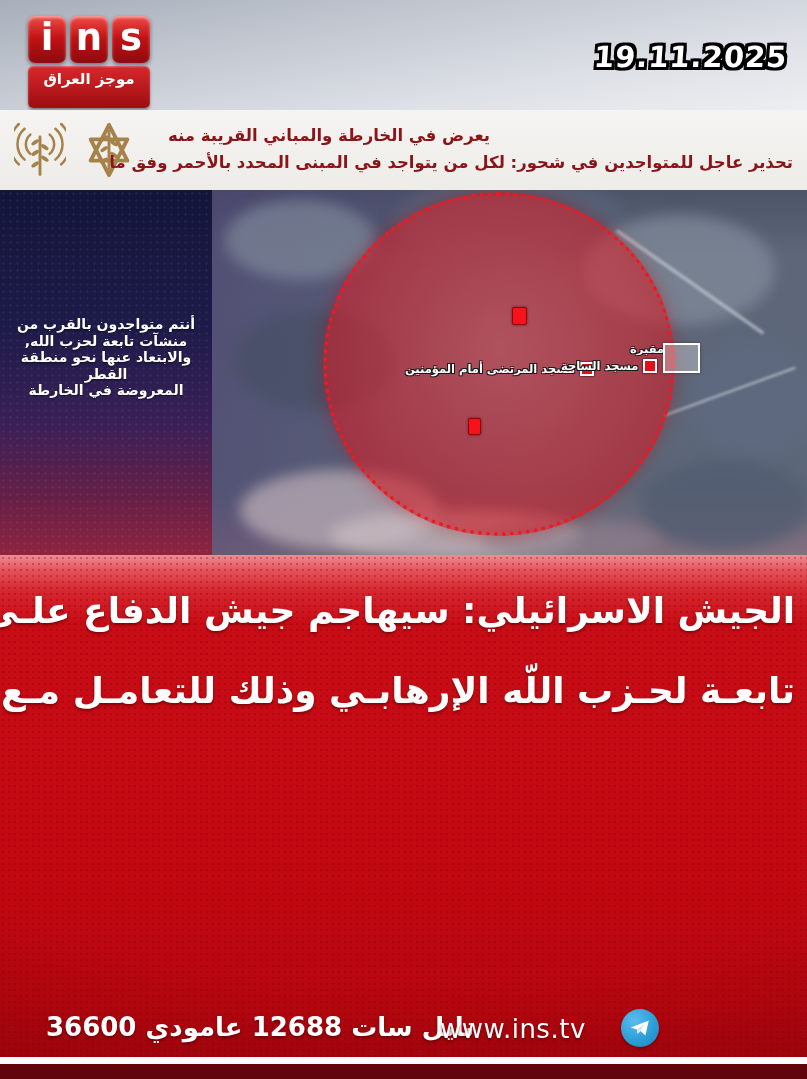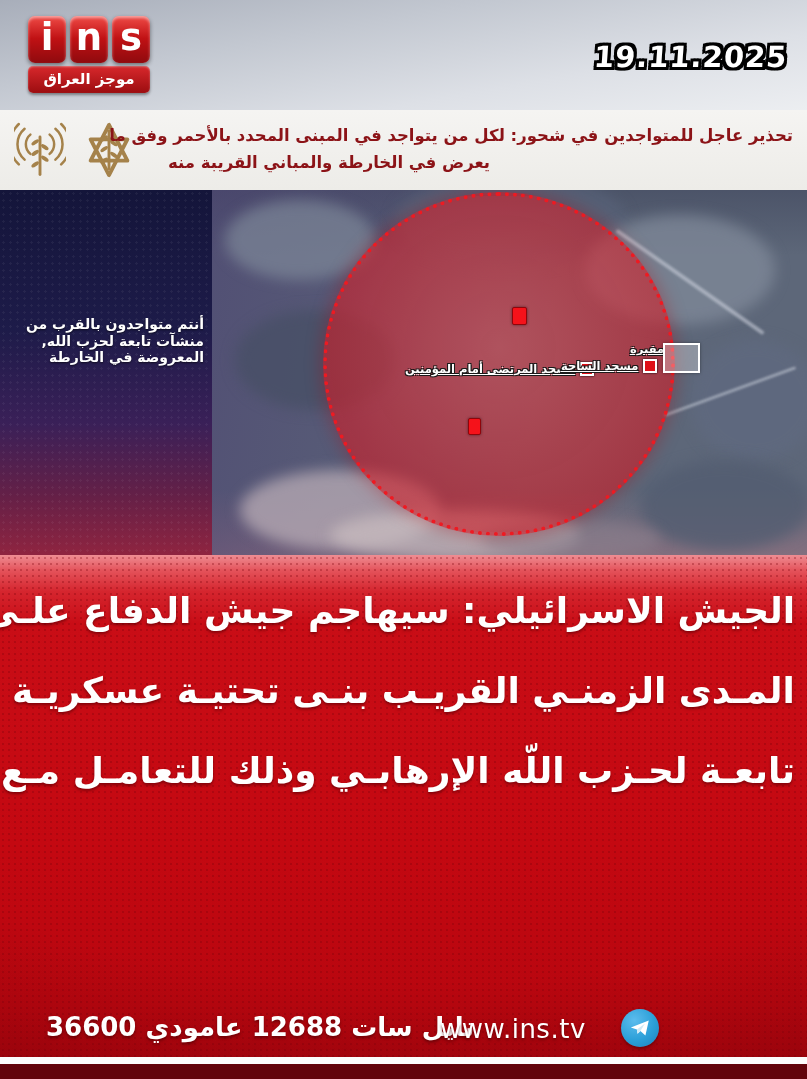--- a/index.html
+++ b/index.html
@@ -17,21 +17,21 @@
   }
   .logo{left:28px;top:16px;}
   .logo-tiles{display:flex;gap:4px;}
   .logo-tile{
     width:38px;height:47px;border-radius:7px;
     background:linear-gradient(180deg,#ef4b46 0%,#c01114 48%,#8f0a0e 100%);
     box-shadow:inset 0 2px 3px rgba(255,255,255,.5),0 2px 4px rgba(0,0,0,.45);
     color:#fff;font-weight:bold;font-size:37px;line-height:44px;text-align:center;
   }
   .logo-tagline{
-    margin-top:3px;width:122px;height:27px;border-radius:5px;
+    margin-top:3px;width:122px;height:42px;border-radius:5px;
     background:linear-gradient(180deg,#d8282c 0%,#9c0d10 100%);
     box-shadow:inset 0 1px 2px rgba(255,255,255,.4),0 2px 3px rgba(0,0,0,.4);
     color:#fff;font-weight:bold;font-size:15px;line-height:27px;text-align:center;direction:rtl;
   }
   .date{
     right:20px;top:40px;color:#fff;font-weight:bold;font-size:29px;letter-spacing:1px;
     transform:skewX(-4deg);
     text-shadow:-3px -3px 0 #000,3px -3px 0 #000,-3px 3px 0 #000,3px 3px 0 #000,
                  0 -3px 0 #000,0 3px 0 #000,-3px 0 0 #000,3px 0 0 #000;
   }
@@ -59,47 +59,46 @@
     left:323px;top:2px;width:344px;height:336px;border-radius:50%;
     border:4px dotted #ee1a22;
     background:radial-gradient(circle at 50% 45%,rgba(227,72,78,.62) 0%,rgba(206,24,34,.60) 75%);
     box-shadow:0 0 18px rgba(180,0,10,.35);
   }
   .target-sq{background:#f5121a;border:1px solid #90040a;border-radius:2px;box-shadow:0 0 3px rgba(0,0,0,.5);}
   .map-label{display:flex;align-items:center;gap:5px;white-space:nowrap;}
   .map-label .txt{
     color:#fff;font-weight:bold;font-size:11.5px;direction:rtl;
     text-shadow:-1px -1px 0 #1a1a1a,1px -1px 0 #1a1a1a,-1px 1px 0 #1a1a1a,1px 1px 0 #1a1a1a;
-    text-decoration:underline;
   }
   .marker-sq{width:10px;height:10px;background:#df1018;border:2px solid #fff;box-shadow:0 0 2px #000;}
   .cem-box{left:663px;top:153px;width:33px;height:26px;border:2px solid #fff;background:rgba(255,255,255,.30);box-shadow:0 0 3px rgba(0,0,0,.4);}
   .sidebar{
     left:0;top:0;width:212px;height:365px;
     background:
       radial-gradient(rgba(255,255,255,.05) 1px,rgba(0,0,0,0) 1.4px),
       linear-gradient(180deg,#14153a 0%,#1d1b49 38%,#3a2058 64%,#652047 84%,#8f2440 100%);
     background-size:7px 7px,100% 100%;
   }
   .sidebar-text{
-    left:8px;right:8px;top:126px;direction:rtl;color:#fff;
+    left:8px;right:8px;top:126px;direction:rtl;text-align:center;color:#fff;
     font-weight:bold;font-size:14px;line-height:16.5px;
     text-shadow:0 1px 2px rgba(0,0,0,.6);
   }
 
   
   .body-red{
     left:0;top:555px;width:807px;height:524px;
     background:
       radial-gradient(rgba(120,0,10,.30) 1px,rgba(0,0,0,0) 1.5px),
       radial-gradient(130% 85% at 50% 35%,rgba(0,0,0,0) 55%,rgba(90,0,6,.40) 100%),
       linear-gradient(180deg,#ef8d93 0%,#e4525a 3%,#d5252e 7%,#c90d16 13%,#c40811 55%,#b8060f 86%,#aa040d 100%);
     background-size:6px 6px,100% 100%,100% 100%;
   }
-  .headline{left:12px;right:12px;top:16px;text-align:left;direction:rtl;}
+  .headline{left:12px;right:12px;top:16px;text-align:center;direction:rtl;}
   .h-line{
     height:80px;line-height:80px;color:#fff;font-weight:bold;font-size:36px;white-space:nowrap;
     text-shadow:0 2px 3px rgba(95,0,6,.65);
   }
   .footer-sat{left:46px;top:457px;color:#fff;font-weight:bold;font-size:26px;direction:rtl;white-space:nowrap;text-shadow:0 2px 3px rgba(70,0,4,.6);}
   .footer-web{left:440px;top:459px;color:#fff;font-weight:normal;font-size:26px;letter-spacing:.5px;text-shadow:0 2px 3px rgba(70,0,4,.6);}
   .tg-circle{
     left:621px;top:454px;width:38px;height:38px;border-radius:50%;
     background:radial-gradient(circle at 35% 30%,#5cbced 0%,#2b9fd8 55%,#1b82bd 100%);
     display:flex;align-items:center;justify-content:center;
@@ -159,22 +158,22 @@
             <ellipse cx="27" cy="18" rx="4.5" ry="2" transform="rotate(-35 27 18)"></ellipse>
             <ellipse cx="37" cy="23" rx="4.5" ry="2" transform="rotate(35 37 23)"></ellipse>
             <ellipse cx="27" cy="29" rx="4.5" ry="2" transform="rotate(-35 27 29)"></ellipse>
             <ellipse cx="37" cy="35" rx="4.5" ry="2" transform="rotate(35 37 35)"></ellipse>
             <ellipse cx="27" cy="41" rx="4.5" ry="2" transform="rotate(-35 27 41)"></ellipse>
           </g>
         </svg>
       </span>
     </div>
     <div class="abs warn-text">
+      <div class="warn-line">يعرض في الخارطة والمباني القريبة منه</div>
       <div class="warn-line">تحذير عاجل للمتواجدين في شحور: لكل من يتواجد في المبنى المحدد بالأحمر وفق ما</div>
-      <div class="warn-line">يعرض في الخارطة والمباني القريبة منه</div>
     </div>
   </div>
 
   <div class="abs map">
     <div class="abs sat"></div>
 
     <div class="blob" style="left:225px;top:10px;width:150px;height:80px;background:rgba(125,135,152,.7);"></div>
     <div class="blob" style="left:395px;top:-15px;width:230px;height:90px;background:rgba(88,98,120,.8);"></div>
     <div class="blob" style="left:585px;top:25px;width:190px;height:110px;background:rgba(128,138,153,.75);"></div>
     <div class="blob" style="left:690px;top:150px;width:130px;height:120px;background:rgba(96,106,128,.7);"></div>
@@ -201,29 +200,29 @@
     </div>
     <div class="abs map-label" style="left:630px;top:152px;">
       <span class="txt">مقبرة</span>
     </div>
     <div class="abs cem-box"></div>
 
     <div class="abs sidebar">
       <div class="abs sidebar-text">
         <div>أنتم متواجدون بالقرب من</div>
         <div>منشآت تابعة لحزب الله,</div>
+        <div>والابتعاد عنها نحو منطقة القطر</div>
         <div>المعروضة في الخارطة</div>
       </div>
     </div>
   </div>
 
   <div class="abs body-red">
     <div class="abs headline">
       <div class="h-line">الجيش الاسرائيلي: سيهاجم جيش الدفاع علـى</div>
-      <div class="h-line">المـدى الزمنـي القريـب بنـى تحتيـة عسكريـة</div>
       <div class="h-line">تابعـة لحـزب اللّه الإرهابـي وذلك للتعامـل مـع</div>
     </div>
 
     <div class="abs footer-sat">نايل سات 12688 عامودي 36600</div>
     <div class="abs footer-web">www.ins.tv</div>
     <div class="abs tg-circle">
       <svg width="20" height="18" viewBox="0 0 24 20">
         <path d="M1 9.5 L22.5 1 L18.5 19 L12.5 13.5 L9 17 L8.3 11.8 Z" fill="#ffffff"></path>
         <path d="M8.3 11.8 L18 4.5 L12.5 13.5 L9 17 Z" fill="#cfe8f5"></path>
       </svg>

